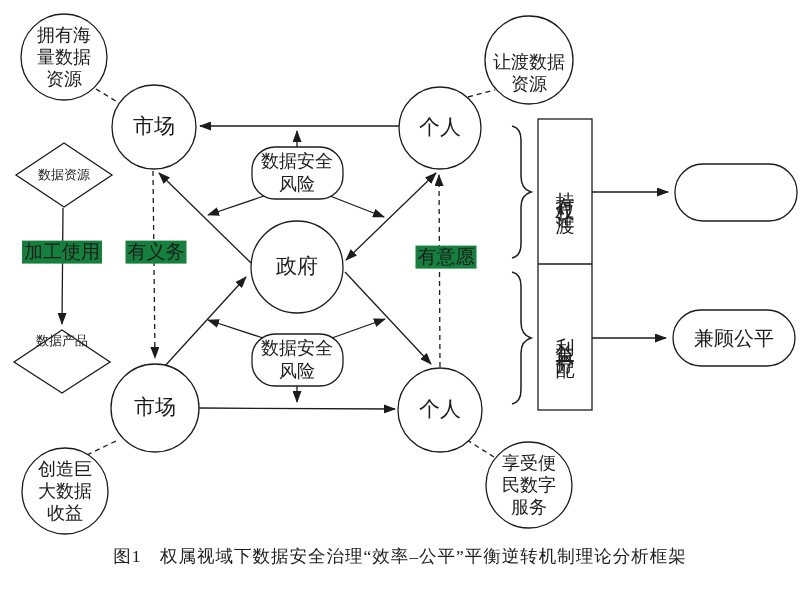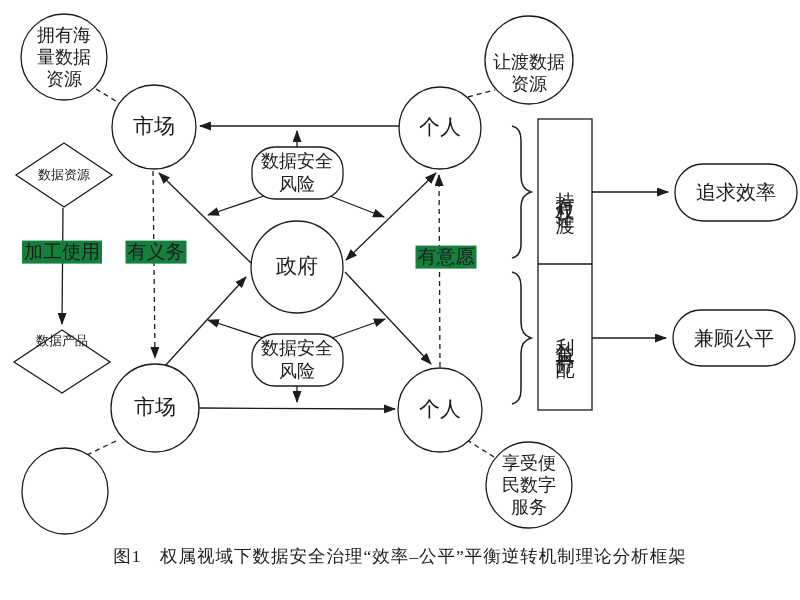--- a/index.html
+++ b/index.html
@@ -120,34 +120,38 @@
 
   <div class="lbl lbl-risk" style="left:297px;top:173px;">
     <div>数据安全</div>
     <div>风险</div>
   </div>
   <div class="lbl lbl-risk" style="left:297px;top:360px;">
     <div>数据安全</div>
     <div>风险</div>
   </div>
 
+  <div class="lbl lbl-sm" style="left:65px;top:491px;">
+    <div>创造巨</div>
+    <div>大数据</div>
+    <div>收益</div>
+  </div>
 
   <div class="lbl lbl-sm" style="left:529px;top:485px;">
     <div>享受便</div>
     <div>民数字</div>
     <div>服务</div>
   </div>
 
   <div class="lbl lbl-diamond" style="left:64px;top:175px;">数据资源</div>
   <div class="lbl lbl-diamond" style="left:62px;top:341px;">数据产品</div>
 
   <div class="vlbl" style="left:565px;top:191px;">持有权让渡</div>
   <div class="vlbl" style="left:565px;top:337px;">利益再分配</div>
 
-  <div class="lbl lbl-stadium" style="left:736px;top:192px;">追求效率</div>
   <div class="lbl lbl-stadium" style="left:734px;top:338px;">兼顾公平</div>
 
   <div class="lbl lbl-edge" style="left:62px;top:252px;">加工使用</div>
   <div class="lbl lbl-edge" style="left:156px;top:252px;">有义务</div>
   <div class="lbl lbl-edge" style="left:446px;top:257px;">有意愿</div>
 
   <div class="caption">图1　权属视域下数据安全治理“效率–公平”平衡逆转机制理论分析框架</div>
 </div>
 
 </body></html>

